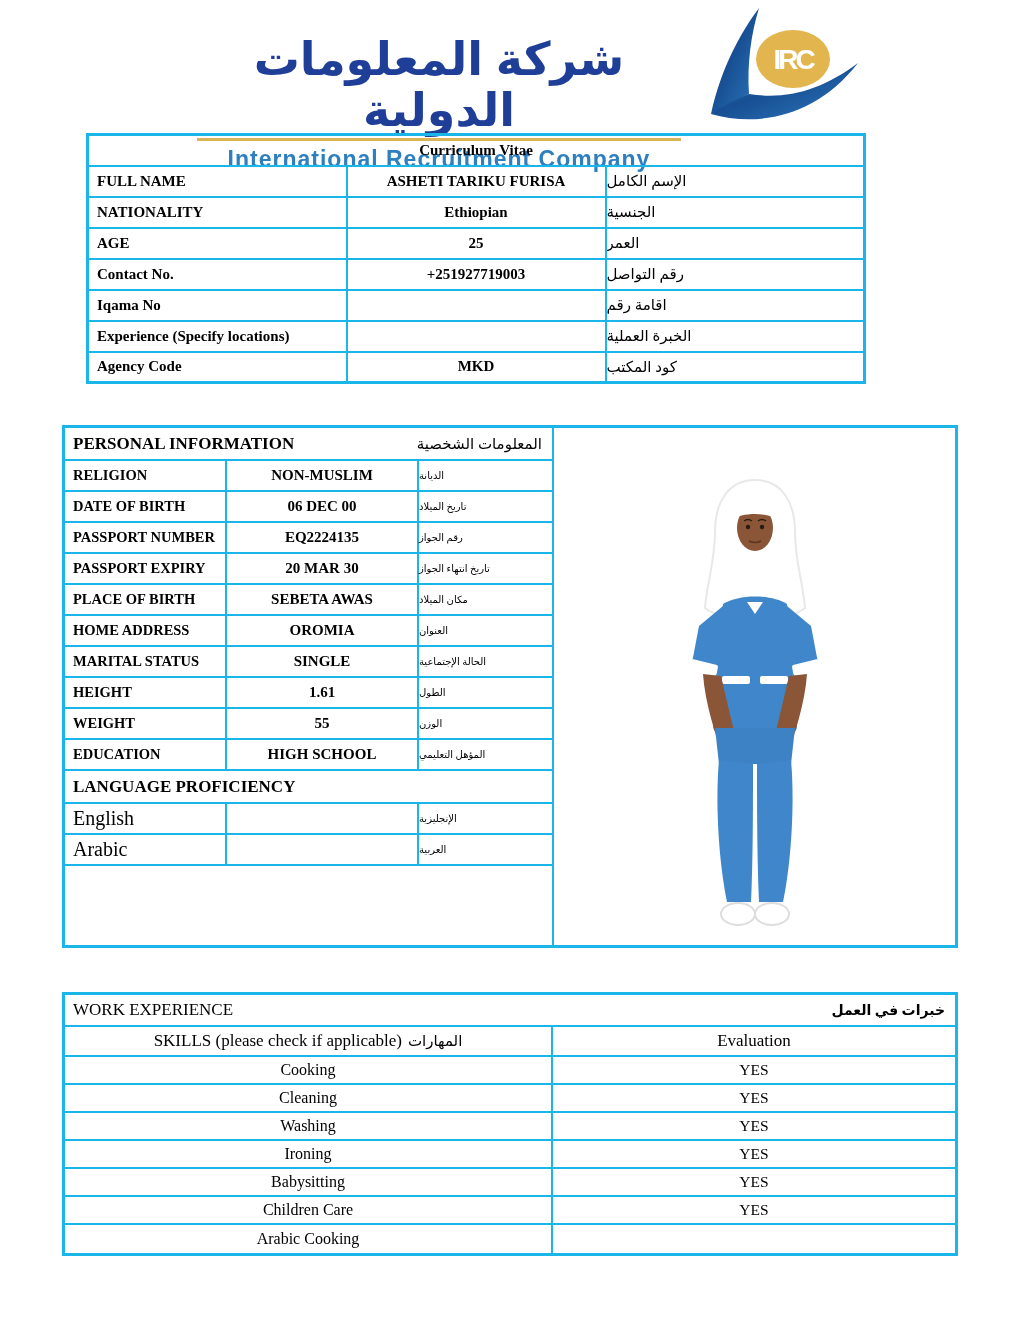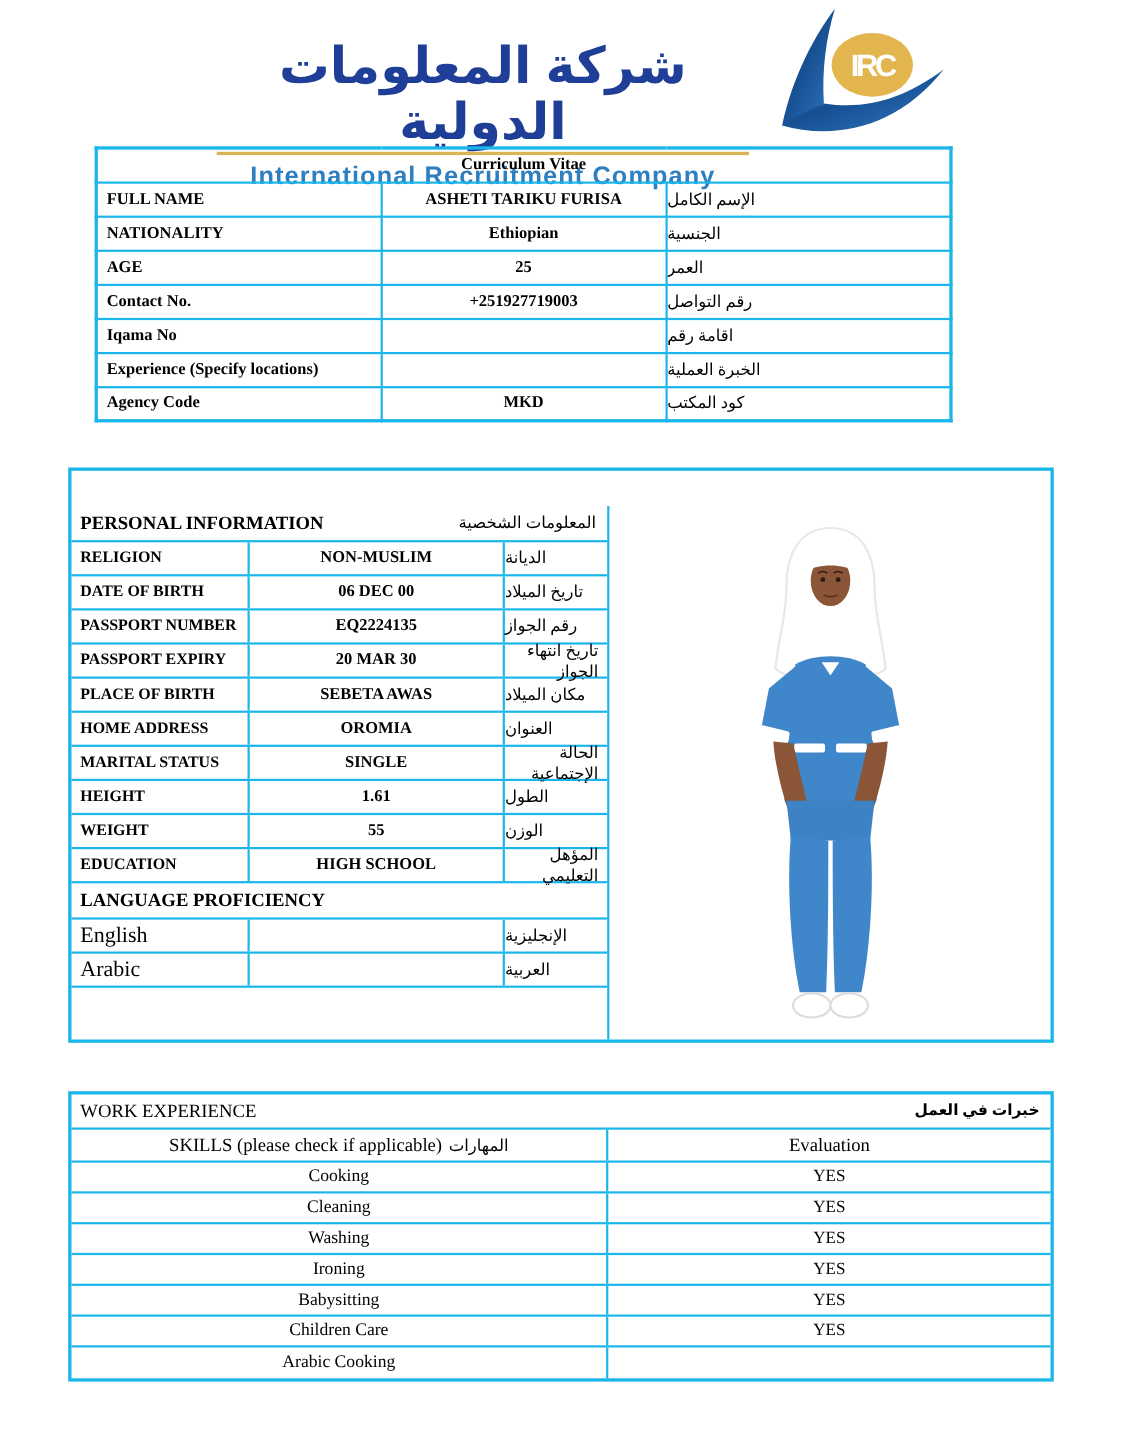--- a/index.html
+++ b/index.html
@@ -31,32 +31,32 @@
   td.t1-title{height:50px;text-align:center;font-weight:700;font-size:26px;}
   table.t1 td{height:31px;font-size:15px;overflow:hidden;}
   td.lbl{width:223px;font-weight:700;padding-left:8px;}
   td.val{width:445px;text-align:center;font-weight:700;font-size:15.5px;}
   td.ar{width:228px;text-align:left;padding-right:8px;direction:rtl;
         font-family:"Liberation Serif","DejaVu Sans",serif;}
 
   
   .pi{position:absolute;left:62px;top:425px;width:896px;height:523px;
       border:3px solid var(--border);display:flex;}
-  .pi-left{width:489px;border-right:2px solid var(--border);display:flex;flex-direction:column;margin-top:32px;}
+  .pi-left{width:489px;border-right:2px solid var(--border);display:flex;flex-direction:column;}
   .pi-head{height:33px;border-bottom:2px solid var(--border);display:flex;align-items:center;
            justify-content:space-between;padding:0 10px 0 8px;font-weight:700;font-size:17px;}
   .pi-head .ar-head{font-weight:400;font-size:15px;direction:rtl;
                     font-family:"Liberation Serif","DejaVu Sans",serif;}
   .pi-row{height:31px;border-bottom:2px solid var(--border);display:flex;align-items:stretch;}
   .pi-row .c1{width:162px;border-right:2px solid var(--border);display:flex;align-items:center;
               padding-left:8px;font-weight:700;font-size:14.5px;}
-  .pi-row .c2{width:232px;border-right:2px solid var(--border);display:flex;align-items:center;
+  .pi-row .c2{width:192px;border-right:2px solid var(--border);display:flex;align-items:center;
               justify-content:center;font-weight:700;font-size:15px;}
   .pi-row .c3{flex:1;display:flex;align-items:center;justify-content:flex-end;
-              padding-right:8px;font-size:15px;direction:rtl;
+              padding-right:8px;font-size:10px;direction:rtl;
               font-family:"Liberation Serif","DejaVu Sans",serif;}
   .pi-row .c1.lang{font-weight:400;font-size:20px;}
   .pi-filler{flex:1;}
   .pi-photo{flex:1;display:flex;justify-content:center;align-items:flex-start;padding-top:46px;}
 
   
   .we{position:absolute;left:62px;top:992px;width:896px;border:3px solid var(--border);}
   .we-title{height:32px;border-bottom:2px solid var(--border);display:flex;align-items:center;
             justify-content:space-between;padding:0 10px 0 8px;font-size:17px;}
   .we-title .ar-head{font-size:14px;font-weight:700;direction:rtl;

